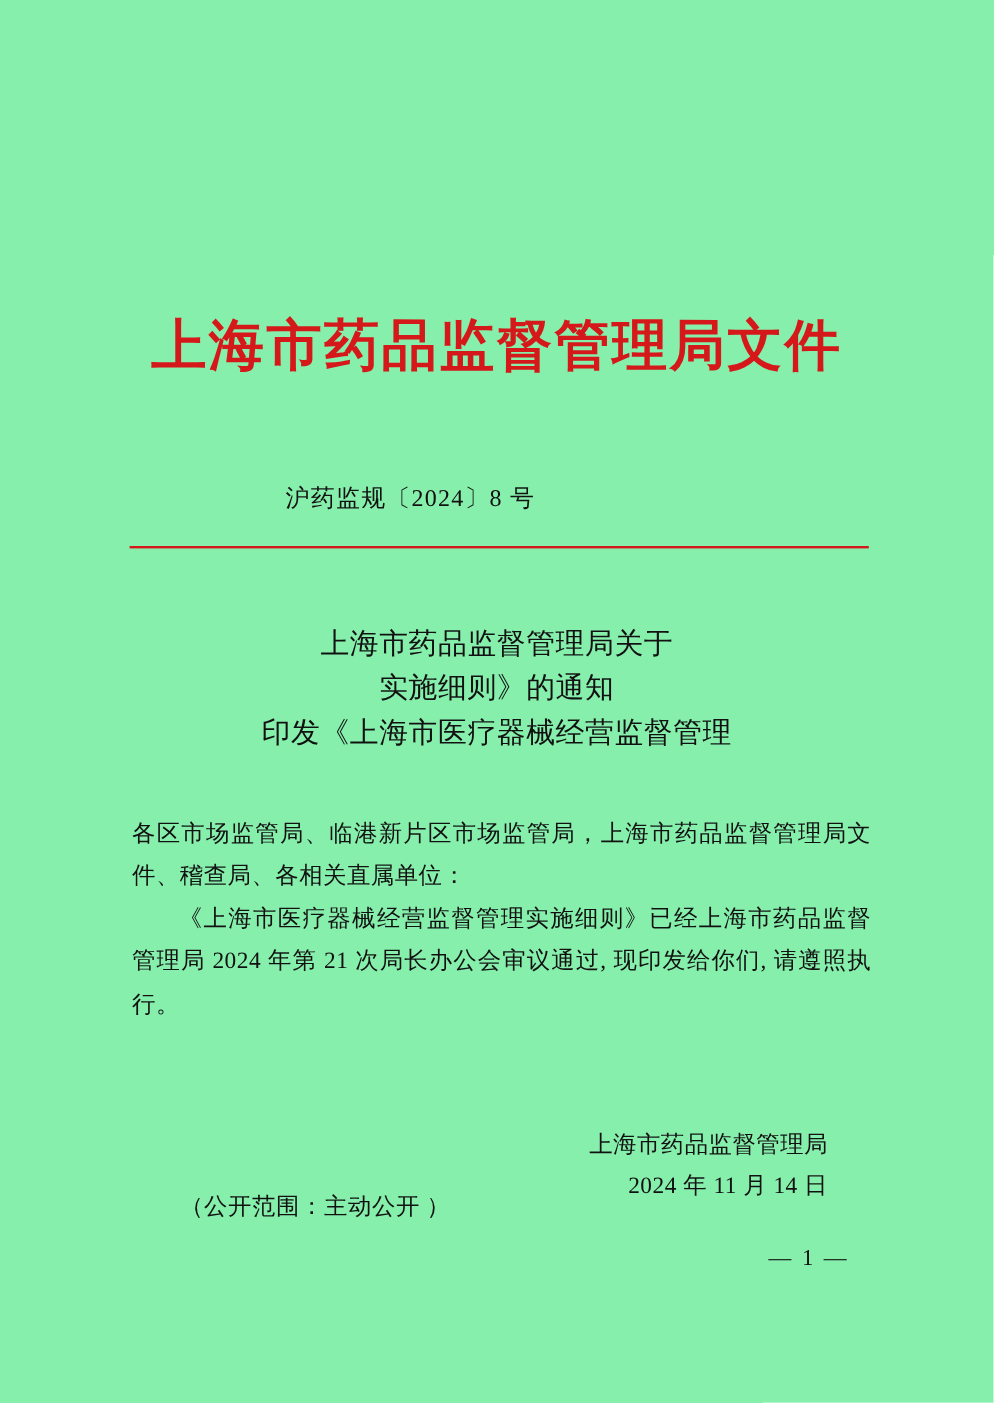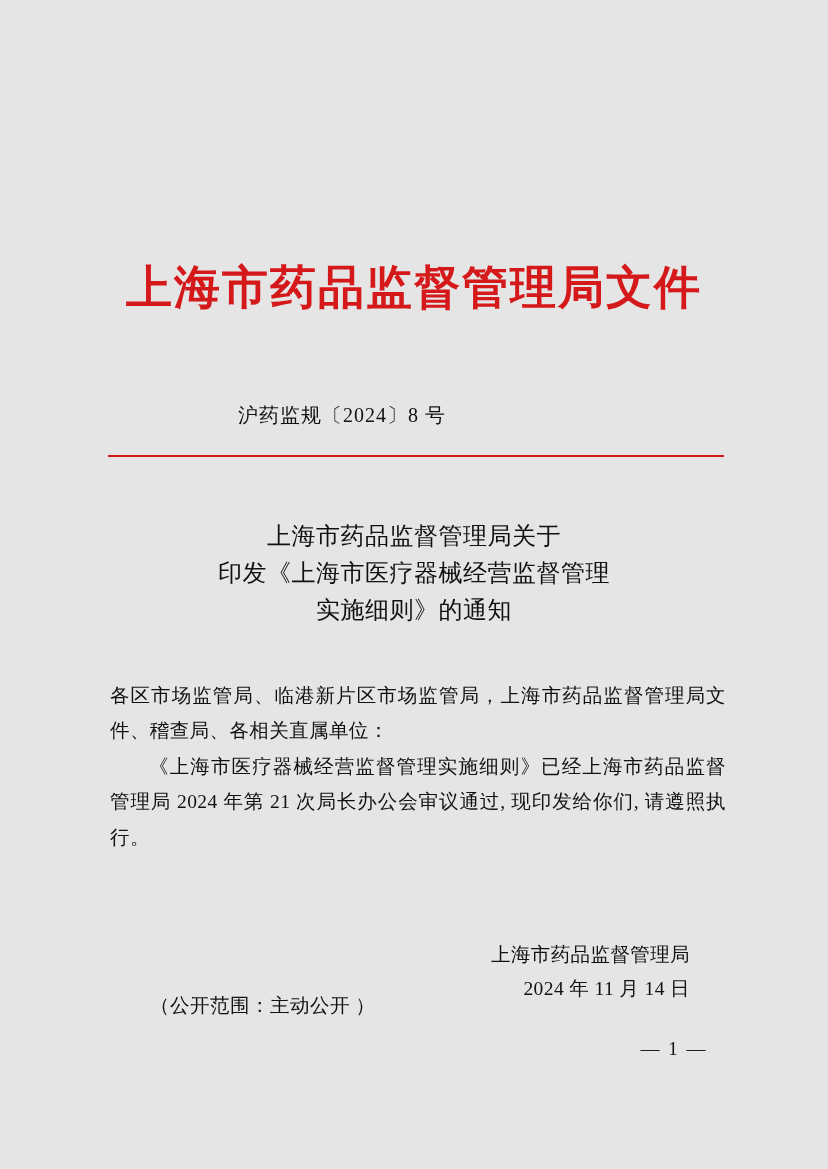--- a/index.html
+++ b/index.html
@@ -8,21 +8,21 @@
     background: #ffffff;
   }
   body {
     font-family: "Liberation Serif", "DejaVu Serif", serif;
   }
   .page {
     position: relative;
     width: 828px;
     height: 1169px;
     margin: 0 auto;
-    background: #e5e5e5;
+    background: #86efac;
     overflow: hidden;
     box-sizing: border-box;
   }
 
   
   .masthead {
     position: absolute;
     top: 262px;
     left: 0;
     width: 828px;
@@ -142,22 +142,22 @@
   <div class="masthead">
     <div class="masthead-title">上海市药品监督管理局文件</div>
   </div>
 
   <div class="doc-number">沪药监规〔2024〕8 号</div>
 
   <div class="red-rule"></div>
 
   <div class="doc-title">
     <div>上海市药品监督管理局关于</div>
+    <div>实施细则》的通知</div>
     <div>印发《上海市医疗器械经营监督管理</div>
-    <div>实施细则》的通知</div>
   </div>
 
   <div class="body-block">
     <p class="para">各区市场监管局、临港新片区市场监管局，上海市药品监督管理局文件、稽查局、各相关直属单位：</p>
     <p class="para indent">《上海市医疗器械经营监督管理实施细则》已经上海市药品监督管理局 2024 年第 21 次局长办公会审议通过, 现印发给你们, 请遵照执行。</p>
   </div>
 
   <div class="signature">
     <div class="sig-line">上海市药品监督管理局</div>
     <div class="sig-line">2024 年 11 月 14 日</div>

